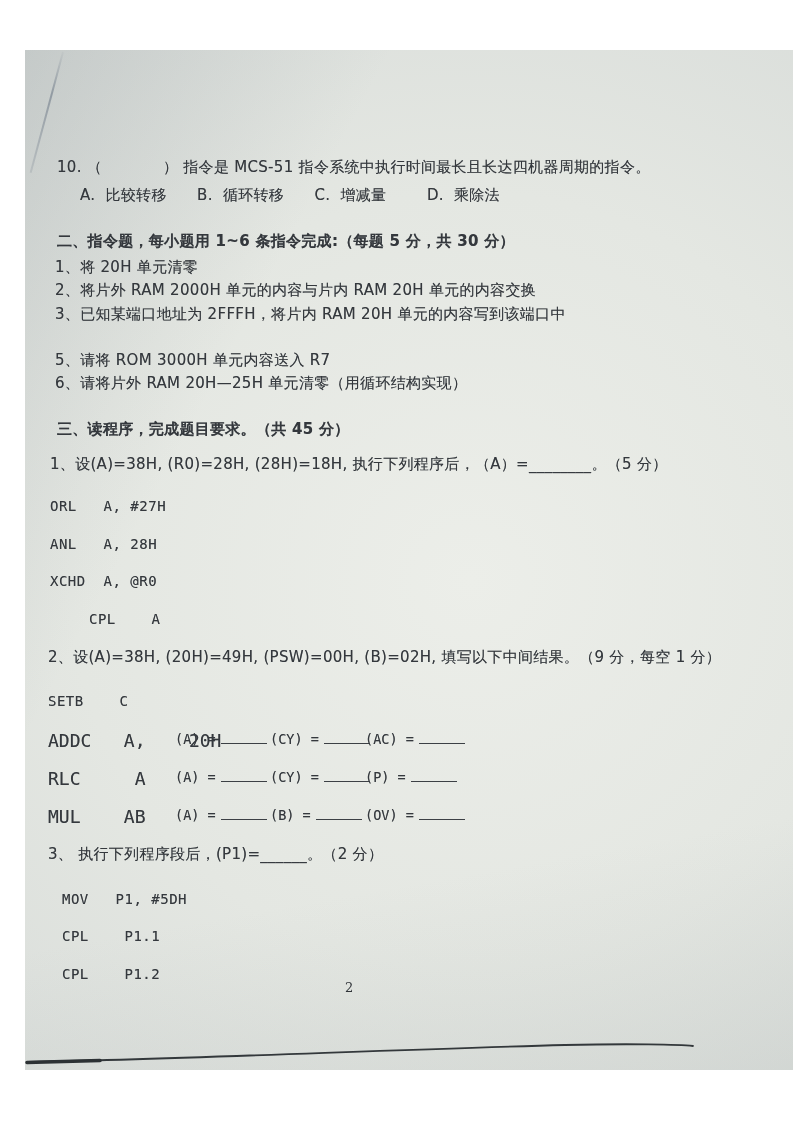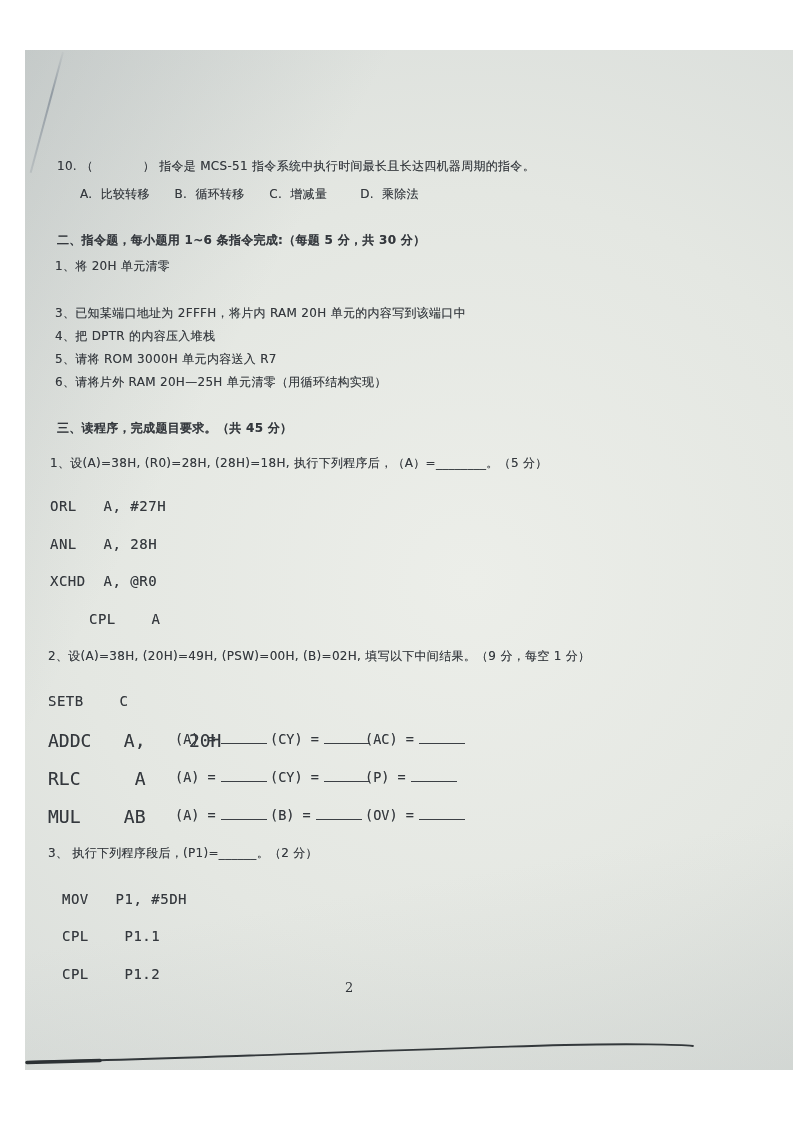--- a/index.html
+++ b/index.html
@@ -39,21 +39,21 @@
     width: 768px; height: 35px;
   }
   .line {
     position: absolute;
     white-space: pre;
     color: #34383d;
     text-shadow: 0 0 0.5px rgba(70,75,80,0.55);
   }
   .cn {
     font-family: "DejaVu Sans", sans-serif;
-    font-size: 12px;
+    font-size: 15px;
     letter-spacing: 0.3px;
   }
   .code {
     font-family: "DejaVu Sans Mono", "Liberation Mono", monospace;
     font-size: 14px;
     letter-spacing: 0.5px;
   }
   .ans-row {
     position: absolute;
     left: 48px;
@@ -100,22 +100,22 @@
 <div id="canvas">
 
   <div class="paper"></div>
   <div class="crease"></div>
 
   <div class="line cn" style="left:57px; top:158px;">10. （            ） 指令是 MCS-51 指令系统中执行时间最长且长达四机器周期的指令。</div>
   <div class="line cn" style="left:80px; top:186px;">A.  比较转移      B.  循环转移      C.  增减量        D.  乘除法</div>
 
   <div class="line cn" style="left:57px; top:232px; font-weight:bold;">二、指令题，每小题用 1~6 条指令完成:（每题 5 分，共 30 分）</div>
   <div class="line cn" style="left:55px; top:258px;">1、将 20H 单元清零</div>
+  <div class="line cn" style="left:55px; top:281px;">2、将片外 RAM 2000H 单元的内容与片内 RAM 20H 单元的内容交换</div>
   <div class="line cn" style="left:55px; top:305px;">3、已知某端口地址为 2FFFH，将片内 RAM 20H 单元的内容写到该端口中</div>
-  <div class="line cn" style="left:55px; top:328px;">4、把 DPTR 的内容压入堆栈</div>
   <div class="line cn" style="left:55px; top:351px;">5、请将 ROM 3000H 单元内容送入 R7</div>
   <div class="line cn" style="left:55px; top:374px;">6、请将片外 RAM 20H—25H 单元清零（用循环结构实现）</div>
 
   <div class="line cn" style="left:57px; top:420px; font-weight:bold;">三、读程序，完成题目要求。（共 45 分）</div>
 
   <div class="line cn" style="left:50px; top:455px;">1、设(A)=38H, (R0)=28H, (28H)=18H, 执行下列程序后，（A）=________。（5 分）</div>
   <div class="line code" style="left:50px; top:498px;">ORL   A, #27H</div>
   <div class="line code" style="left:50px; top:536px;">ANL   A, 28H</div>
   <div class="line code" style="left:50px; top:573px;text-align:right;">XCHD  A, @R0</div>
   <div class="line code" style="left:50px; top:611px;margin-left:39px;">CPL    A</div>

